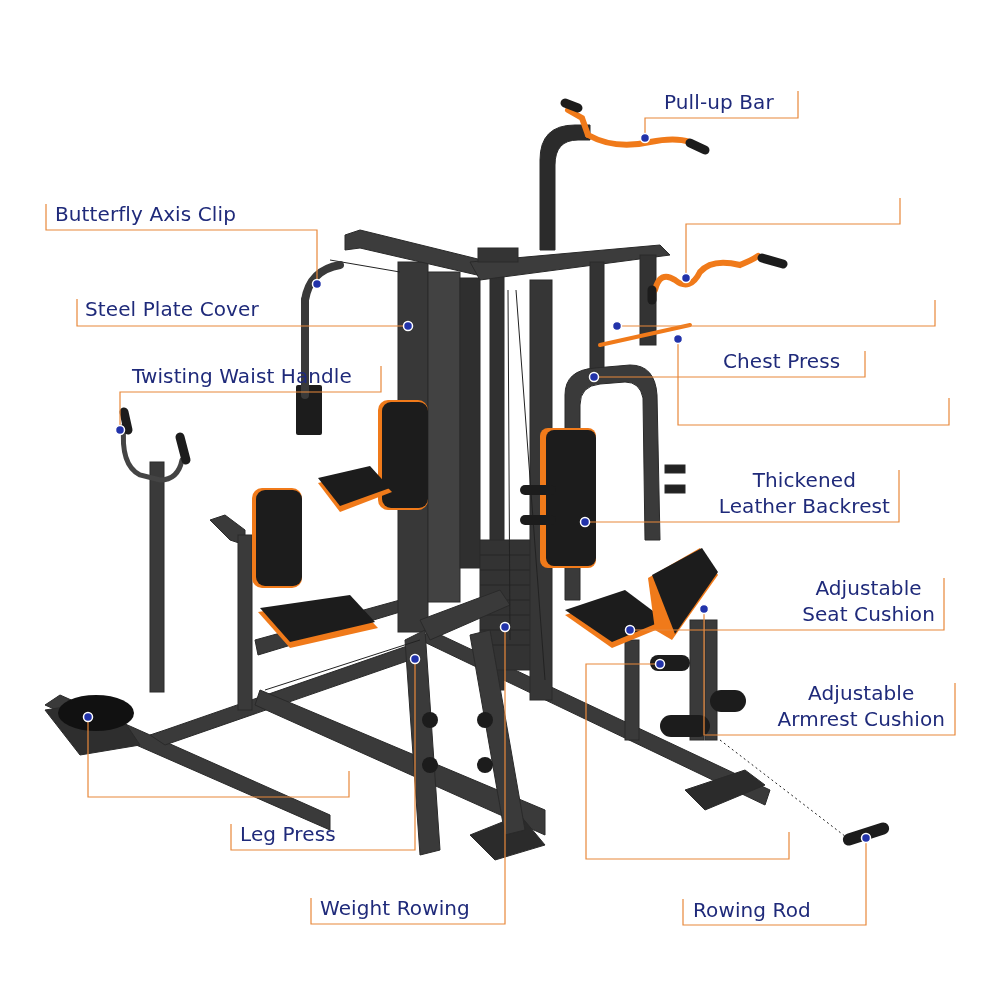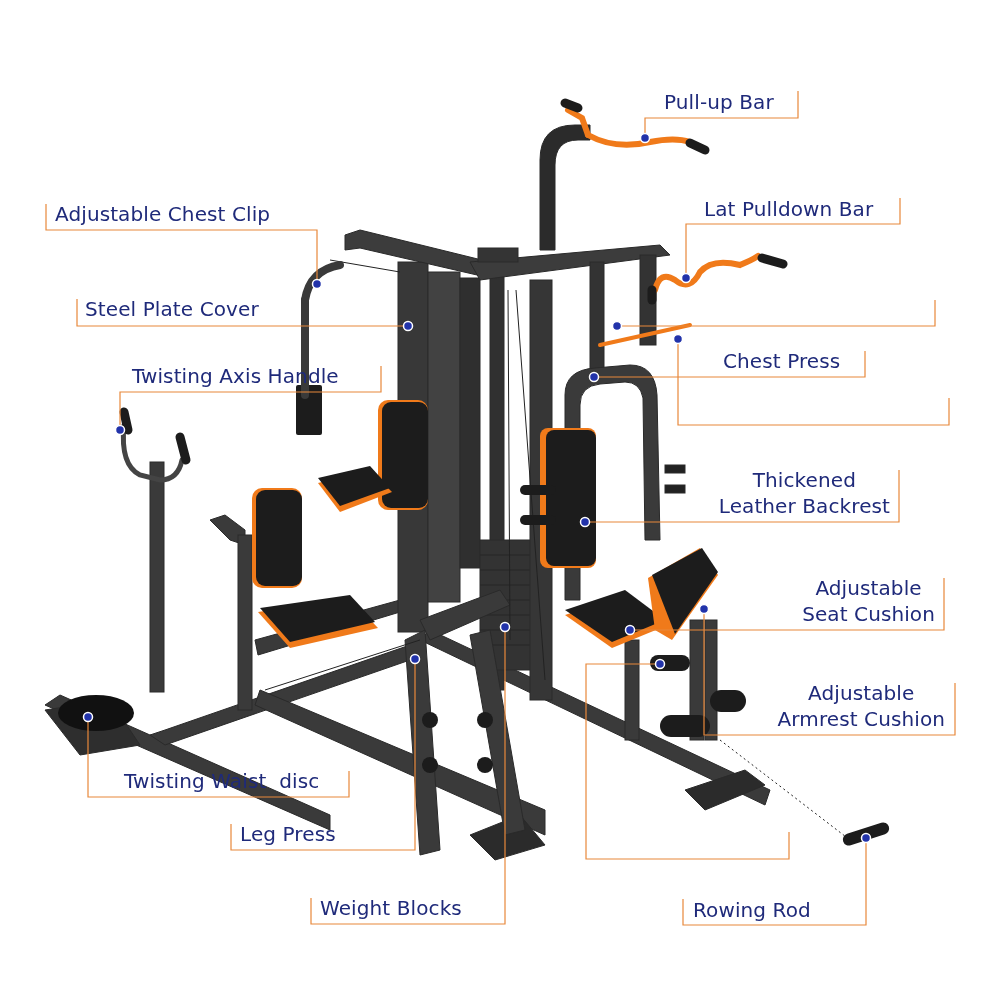--- a/index.html
+++ b/index.html
@@ -199,28 +199,26 @@
     <circle cx="704" cy="609" r="4.5"></circle>
     <circle cx="88" cy="717" r="4.5"></circle>
     <circle cx="415" cy="659" r="4.5"></circle>
     <circle cx="660" cy="664" r="4.5"></circle>
     <circle cx="505" cy="627" r="4.5"></circle>
     <circle cx="866" cy="838" r="4.5"></circle>
   </g>
 </svg>
 
 <div class="label left" style="left:664px;top:89px;">Pull-up Bar</div>
-<div class="label left" style="left:55px;top:201px;">Adjustable Chest Clip</div>
-<div class="label left" style="left:704px;top:196px;">Lat Pulldown Bar</div>
+<div class="label left" style="left:55px;top:201px;">Butterfly Axis Clip</div>
 <div class="label left" style="left:85px;top:296px;">Steel Plate Cover</div>
 <div class="label left" style="left:723px;top:348px;">Chest Press</div>
-<div class="label left" style="left:132px;top:363px;">Twisting Axis Handle</div>
+<div class="label left" style="left:132px;top:363px;">Twisting Waist Handle</div>
 <div class="label right" style="right:110px;top:467px;">Thickened
 Leather Backrest</div>
 <div class="label right" style="right:65px;top:575px;">Adjustable
 Seat Cushion</div>
 <div class="label right" style="right:55px;top:680px;">Adjustable
 Armrest Cushion</div>
-<div class="label left" style="left:124px;top:768px;">Twisting Waist  disc</div>
 <div class="label left" style="left:240px;top:821px;">Leg Press</div>
-<div class="label left" style="left:320px;top:895px;">Weight Blocks</div>
+<div class="label left" style="left:320px;top:895px;">Weight Rowing</div>
 <div class="label left" style="left:693px;top:897px;">Rowing Rod</div>
 </div>
 
 </body></html>

